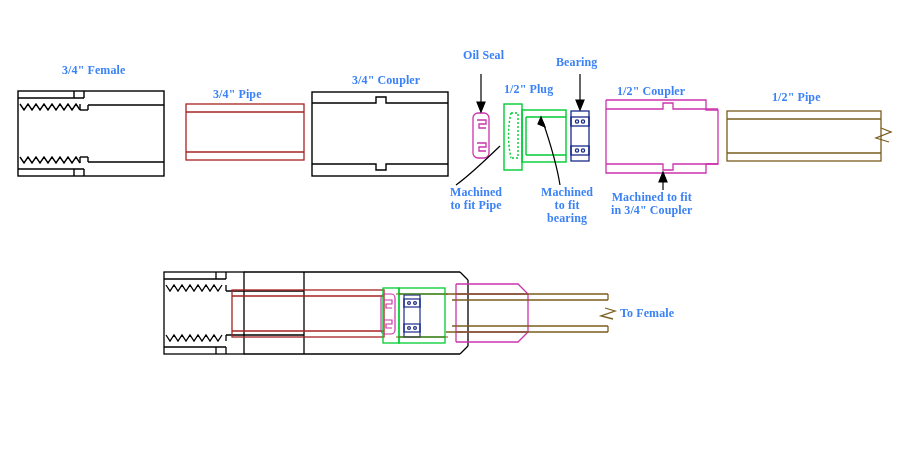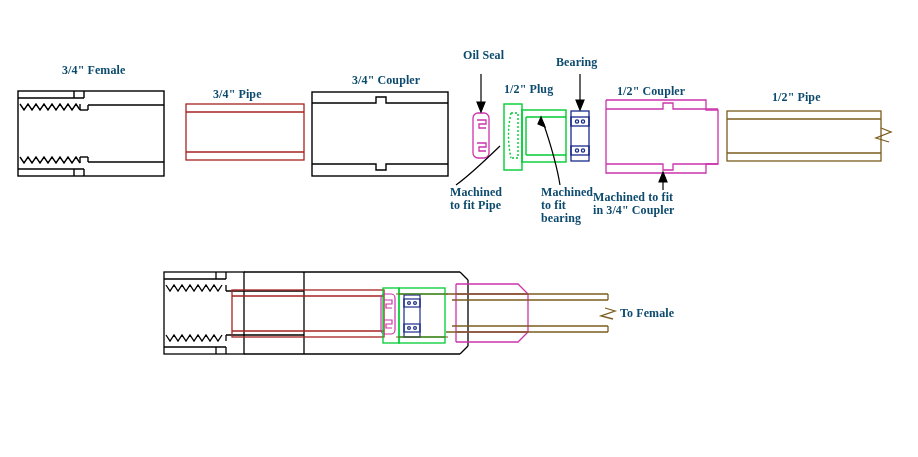--- a/index.html
+++ b/index.html
@@ -13,26 +13,26 @@
     height: 457px;
     background: #ffffff;
     font-family: "Liberation Serif", "DejaVu Serif", serif;
     overflow: hidden;
   }
   .lbl {
     position: absolute;
     font-family: "Liberation Serif", "DejaVu Serif", serif;
     font-weight: bold;
     font-size: 12px;
-    color: #0c4a6e;
+    color: #3b82f6;
     white-space: nowrap;
     line-height: 13px;
     letter-spacing: 0.1px;
   }
-  .lbl.center { text-align: left; }
+  .lbl.center { text-align: center; }
   svg.layer {
     position: absolute;
     left: 0;
     top: 0;
     width: 918px;
     height: 457px;
     overflow: visible;
   }
 </style>
 </head>
@@ -241,20 +241,20 @@
     <span>Machined</span><br>
     <span>to fit Pipe</span>
   </div>
 
   <div class="lbl center" style="left:541px; top:186px;">
     <span>Machined</span><br>
     <span>to fit</span><br>
     <span>bearing</span>
   </div>
 
-  <div class="lbl center" style="left:593px; top:191px;">
+  <div class="lbl center" style="left:611px; top:191px;">
     <span>Machined to fit</span><br>
     <span>in 3/4" Coupler</span>
   </div>
 
   <div class="lbl" style="left:620px; top:307px;">To Female</div>
 
 </div>
 
 </body></html>

